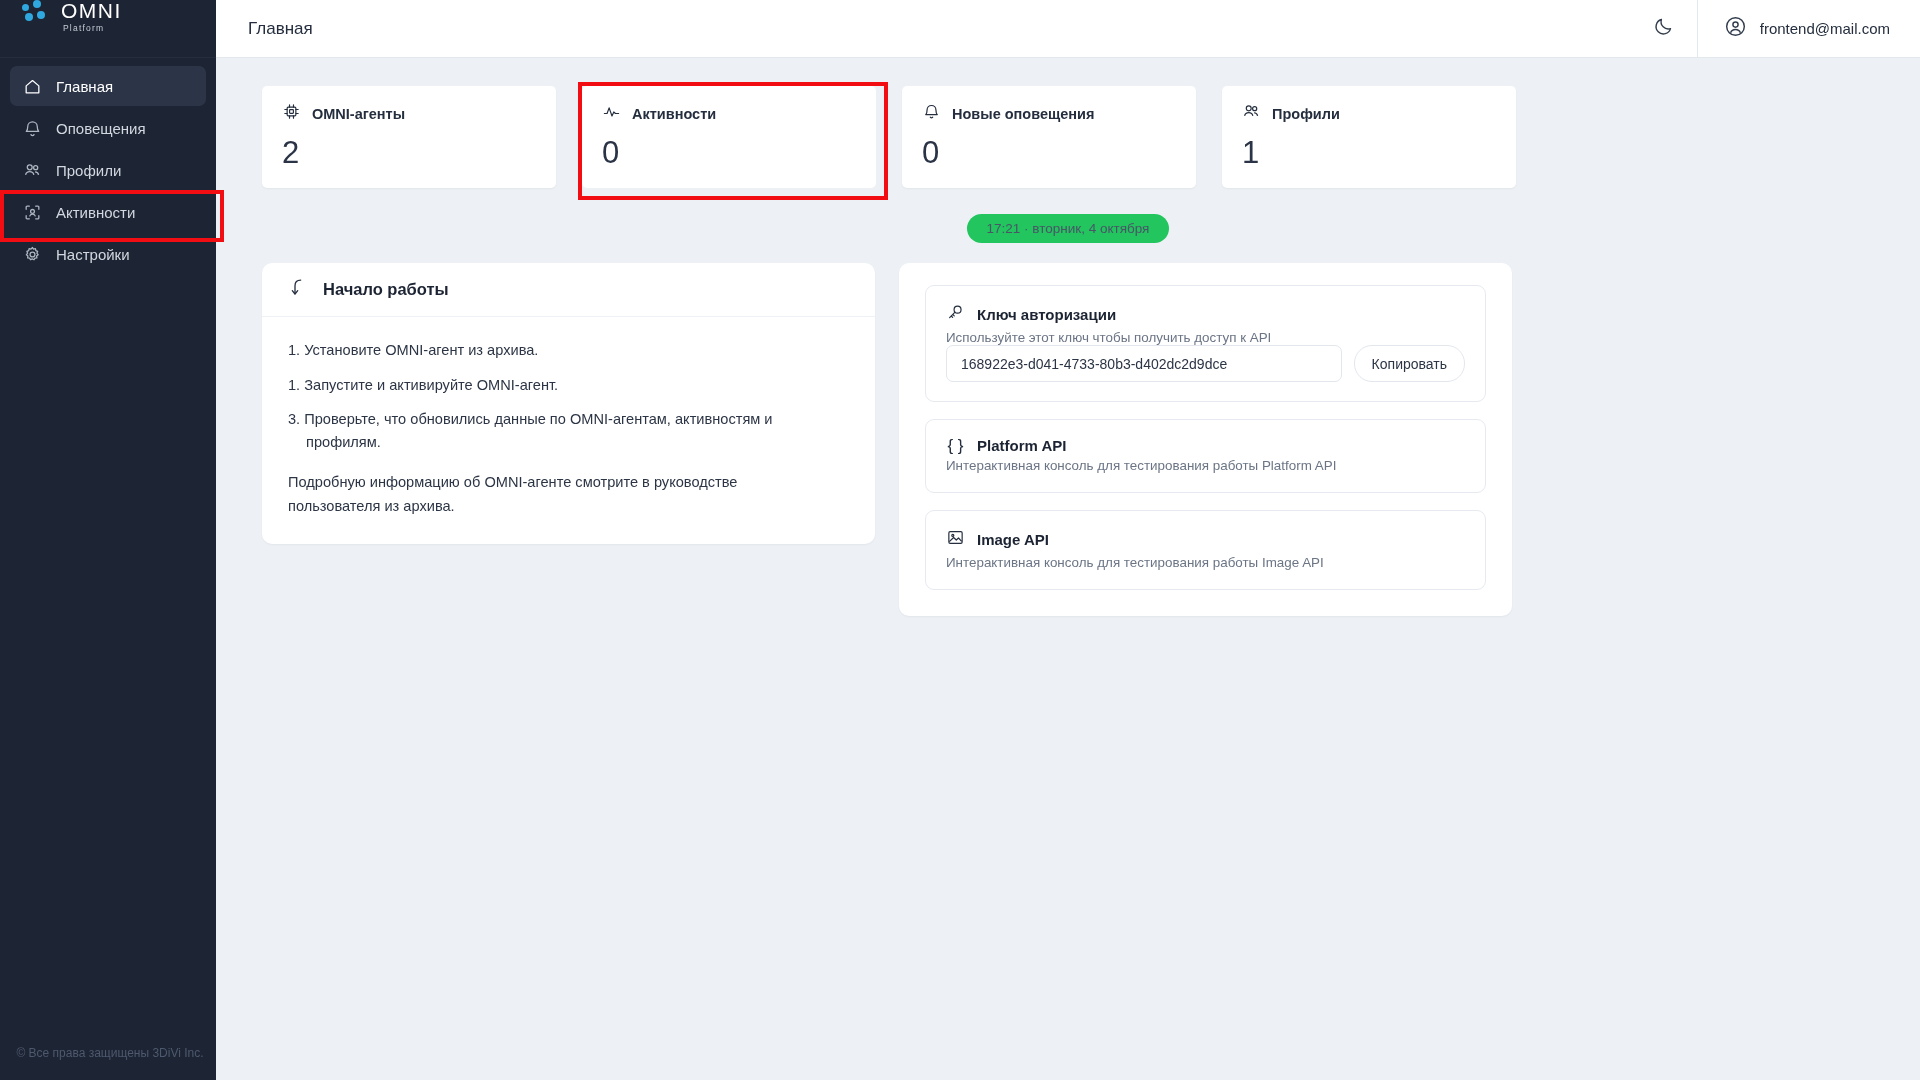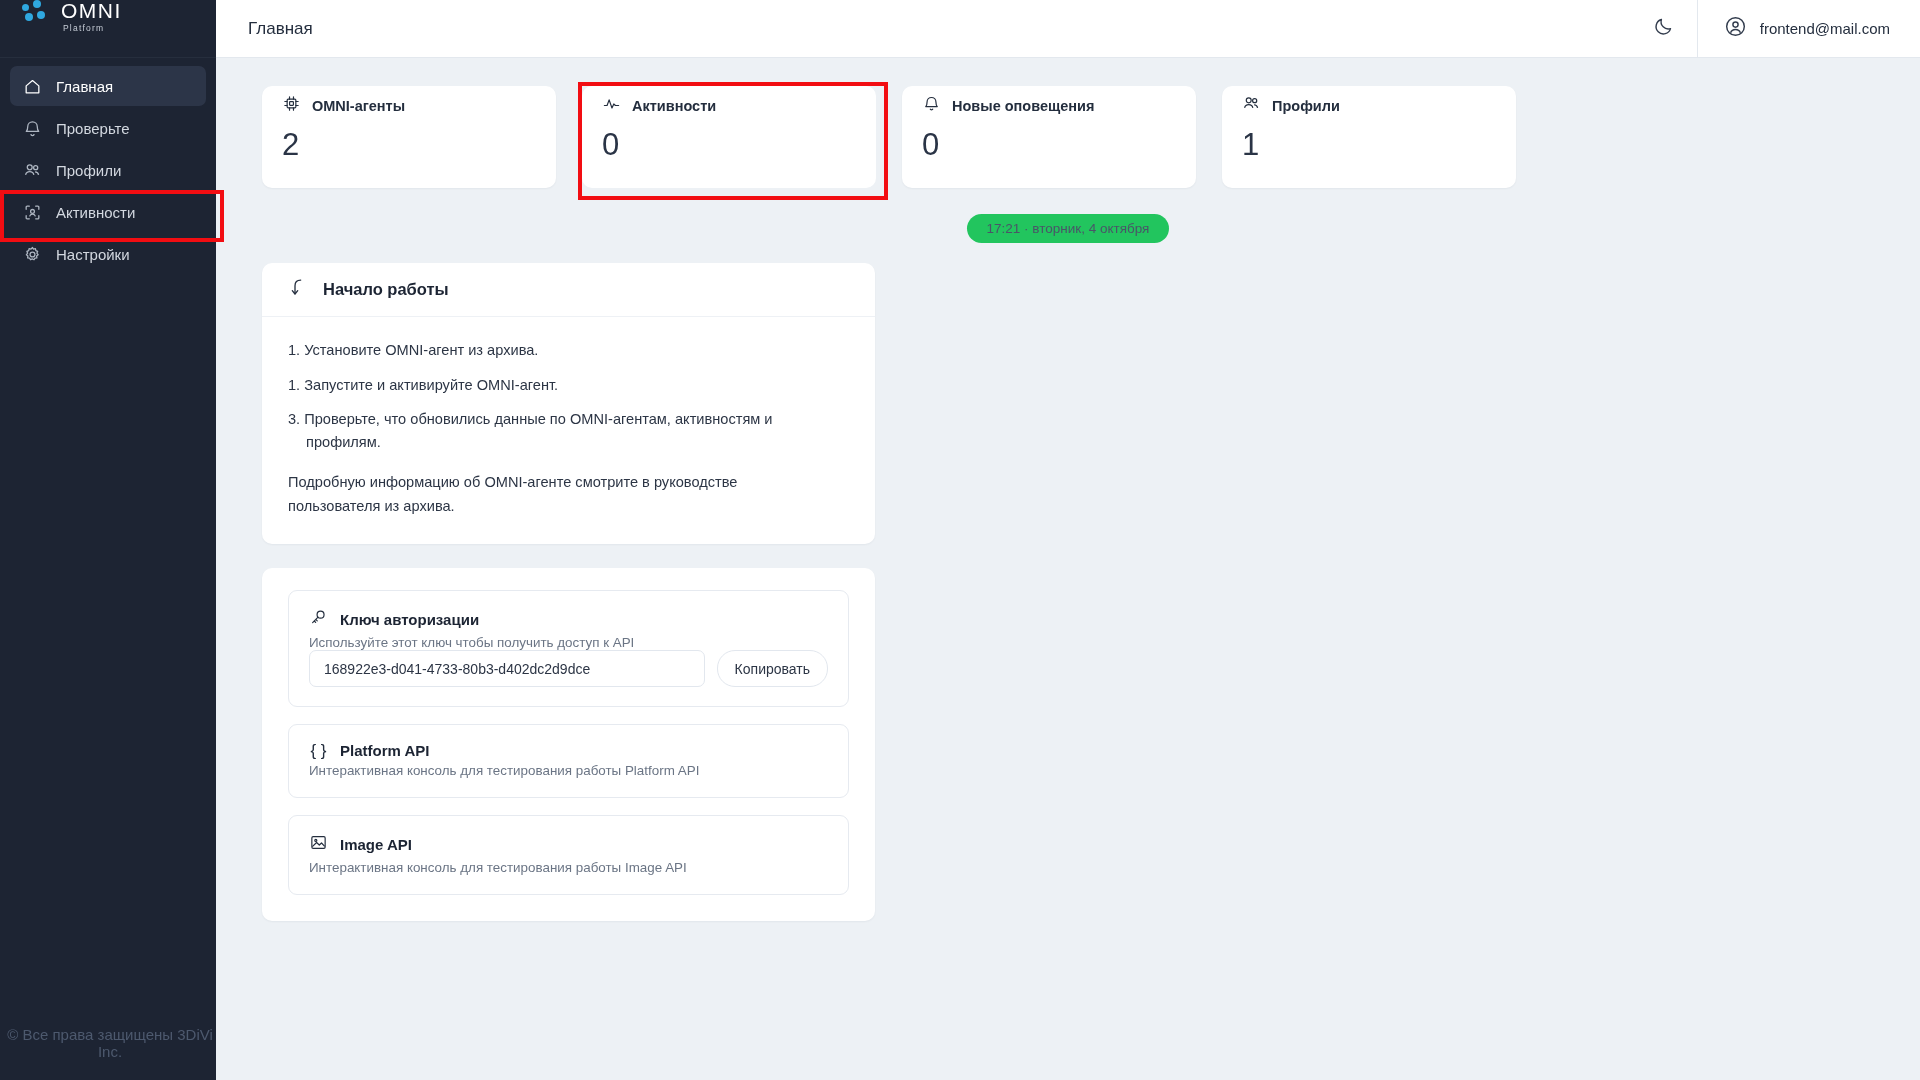--- a/index.html
+++ b/index.html
@@ -68,21 +68,21 @@
     left: -10px; top: -2px;
     width: 216px; height: 44px;
     border: 4px solid #f20d12;
     pointer-events: none;
   }
 
   .footer-copy {
     position: absolute;
     bottom: 20px; left: 4px; right: 0;
     text-align: center;
-    font-size: 15px;
+    font-size: 12px;
     color: #4d596e;
   }
 
   
   .main { flex: 1; height: 1080px; display: flex; flex-direction: column; background: #edf1f5; }
 
   .topbar {
     height: 58px; background: #ffffff;
     display: flex; align-items: center;
     flex: 0 0 58px;
@@ -108,23 +108,23 @@
   .content { flex: 1; overflow: hidden; padding: 0 0 0 0; }
 
   
   .stats {
     display: flex; gap: 26px;
     padding: 28px 46px 0 46px;
     justify-content: flex-start;
   }
   .stat-card {
     background: #ffffff;
-    border-radius: 10px;
+    border-radius: 5px;
     width: 294px; height: 102px;
-    padding: 8px 20px 0 20px;
+    padding: 16px 20px 0 20px;
     position: relative;
     box-shadow: 0 1px 2px rgba(20,30,50,0.05);
   }
   .stat-card.highlighted { box-shadow: none; }
   .stat-card.highlighted::after {
     content: "";
     position: absolute; left: -4px; top: -4px;
     width: 302px; height: 110px;
     border: 4px solid #f20d12;
     pointer-events: none;
@@ -143,21 +143,20 @@
     font-size: 13.5px;
     color: #4a5568;
   }
 
   
   .panels {
     display: flex;
     gap: 24px;
     padding: 20px 46px 0 46px;
     align-items: flex-start;
-    flex-direction: column;
   }
   .panel {
     background: #ffffff;
     border-radius: 10px;
     box-shadow: 0 1px 2px rgba(20,30,50,0.05);
   }
   .panel-left { width: 613px; }
   .panel-right { width: 613px; }
   .panel-head {
     height: 54px;
@@ -252,21 +251,21 @@
       <span>Главная</span>
     </div>
 
     <div class="nav-item">
       <span class="ico">
         <svg viewBox="0 0 24 24">
           <path d="M6 9.5a6 6 0 0 1 12 0c0 4 1.2 5.5 1.8 6.2H4.2C4.8 15 6 13.5 6 9.5Z" stroke-linejoin="round"></path>
           <path d="M10 19a2 2 0 0 0 4 0"></path>
         </svg>
       </span>
-      <span>Проверьте</span>
+      <span>Оповещения</span>
     </div>
 
     <div class="nav-item">
       <span class="ico">
         <svg viewBox="0 0 24 24">
           <circle cx="8.5" cy="8" r="3.1"></circle>
             <circle cx="16" cy="8.4" r="2.6"></circle>
           <path d="M3.3 17.5c.5-2.6 2.6-4.1 5.2-4.1s4.7 1.5 5.2 4.1"></path>
           <path d="M15.2 13.6c2.3.1 4.1 1.5 4.5 3.9"></path>
         </svg>

